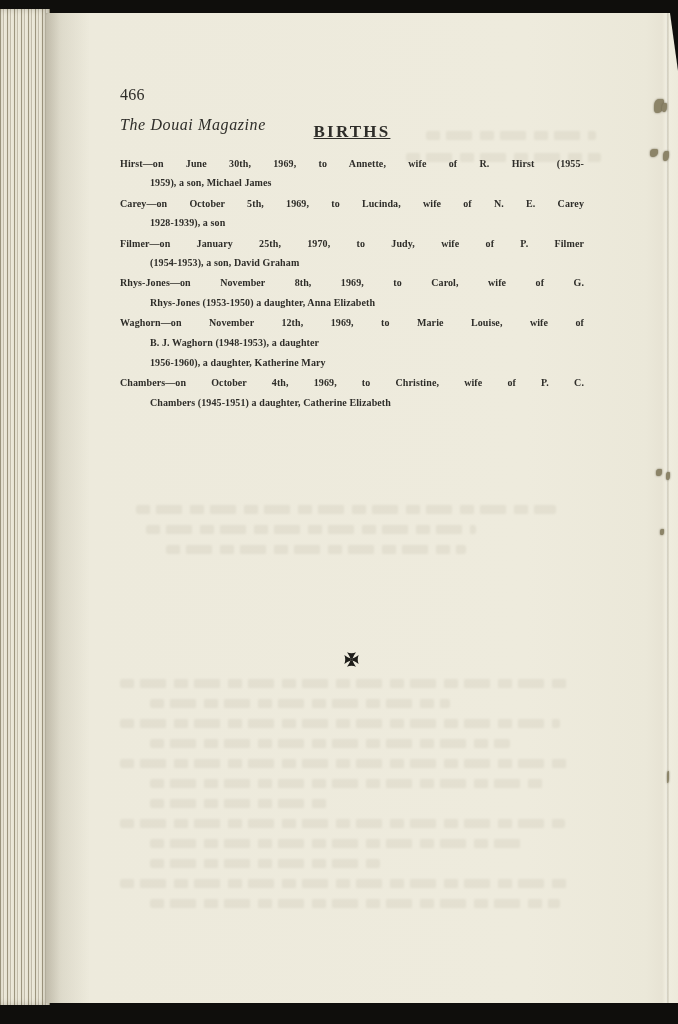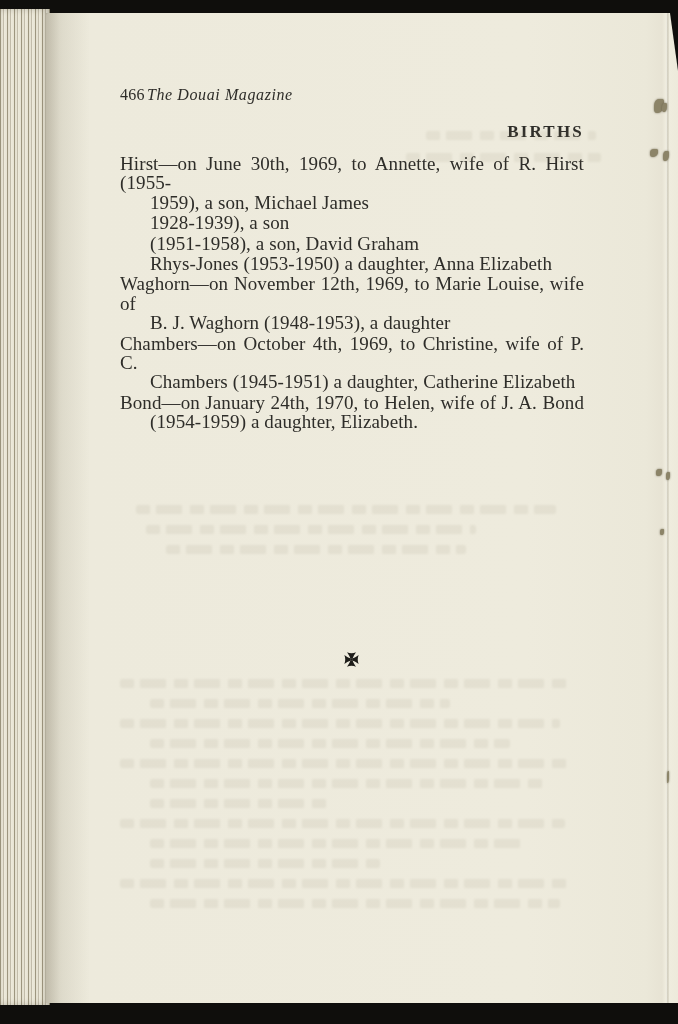--- a/index.html
+++ b/index.html
@@ -74,41 +74,43 @@
   .content {
     position: absolute;
     left: 74px; top: 73px;
     width: 464px;
     color: #2e2d29;
   }
 
   .running-header {
     display: flex;
     align-items: baseline;
-    gap: 2px;
+    gap: 12px;
     font-size: 16px;
     letter-spacing: 0.3px;
     height: 20px;
+    flex-direction: column;
   }
   .running-header .folio { font-style: normal; }
   .running-header .journal {
     font-style: italic;
     letter-spacing: 0.6px;
   }
 
   .section-title {
     margin-top: 16px;
-    text-align: right;
+    text-align: center;
     font-size: 17px;
     font-weight: 700;
     letter-spacing: 2.2px;
     height: 22px;
-  }
-
-  .entries { margin-top: 10px; font-size: 19px; line-height: 19.4px; }
+    text-decoration: underline;
+  }
+
+  .entries { margin-top: 10px; font-size: 10px; line-height: 19.4px; font-weight: bold; }
   .entry { margin-bottom: 1px; letter-spacing: 0.1px; }
   .entry .l1 { text-align: justify; text-align-last: justify; }
   .entry .l2 { padding-left: 30px; }
 
   .ornament {
     position: absolute;
     left: 297px; top: 638px;
     width: 17px; height: 17px;
   }
   .ornament svg { display: block; width: 100%; height: 100%; fill: #1d1c19; }
@@ -154,41 +156,41 @@
       </div>
 
       <div class="section-title">BIRTHS</div>
 
       <div class="entries">
         <div class="entry">
           <div class="l1">Hirst—on June 30th, 1969, to Annette, wife of R. Hirst (1955-</div>
           <div class="l2">1959), a son, Michael James</div>
         </div>
         <div class="entry">
+          <div class="l1">Carey—on October 5th, 1969, to Lucinda, wife of N. E. Carey</div>
           <div class="l2">1928-1939), a son</div>
         </div>
         <div class="entry">
-          <div class="l2">(1951-1958), a son, David Graham</div>
-        </div>
-        <div class="entry">
+          <div class="l1">Filmer—on January 25th, 1970, to Judy, wife of P. Filmer</div>
+          <div class="l2">(1954-1953), a son, David Graham</div>
+        </div>
+        <div class="entry">
+          <div class="l1">Rhys-Jones—on November 8th, 1969, to Carol, wife of G.</div>
           <div class="l2">Rhys-Jones (1953-1950) a daughter, Anna Elizabeth</div>
         </div>
         <div class="entry">
           <div class="l1">Waghorn—on November 12th, 1969, to Marie Louise, wife of</div>
           <div class="l2">B. J. Waghorn (1948-1953), a daughter</div>
         </div>
         <div class="entry">
+          <div class="l2">1956-1960), a daughter, Katherine Mary</div>
         </div>
         <div class="entry">
           <div class="l1">Chambers—on October 4th, 1969, to Christine, wife of P. C.</div>
           <div class="l2">Chambers (1945-1951) a daughter, Catherine Elizabeth</div>
-        </div>
-        <div class="entry">
-          <div class="l1">Bond—on January 24th, 1970, to Helen, wife of J. A. Bond</div>
-          <div class="l2">(1954-1959) a daughter, Elizabeth.</div>
         </div>
       </div>
     </div>
 
     <div class="ornament">
       <svg viewBox="0 0 20 20" xmlns="http://www.w3.org/2000/svg">
         <g>
           <path id="arm" d="M8.6,8.6 C7.8,6.2 6.4,3.8 4.7,1.6 C8.1,3.0 11.9,3.0 15.3,1.6 C13.6,3.8 12.2,6.2 11.4,8.6 C10.5,8.3 9.5,8.3 8.6,8.6 Z"></path>
           <use href="#arm" transform="rotate(90 10 10)"></use>
           <use href="#arm" transform="rotate(180 10 10)"></use>

